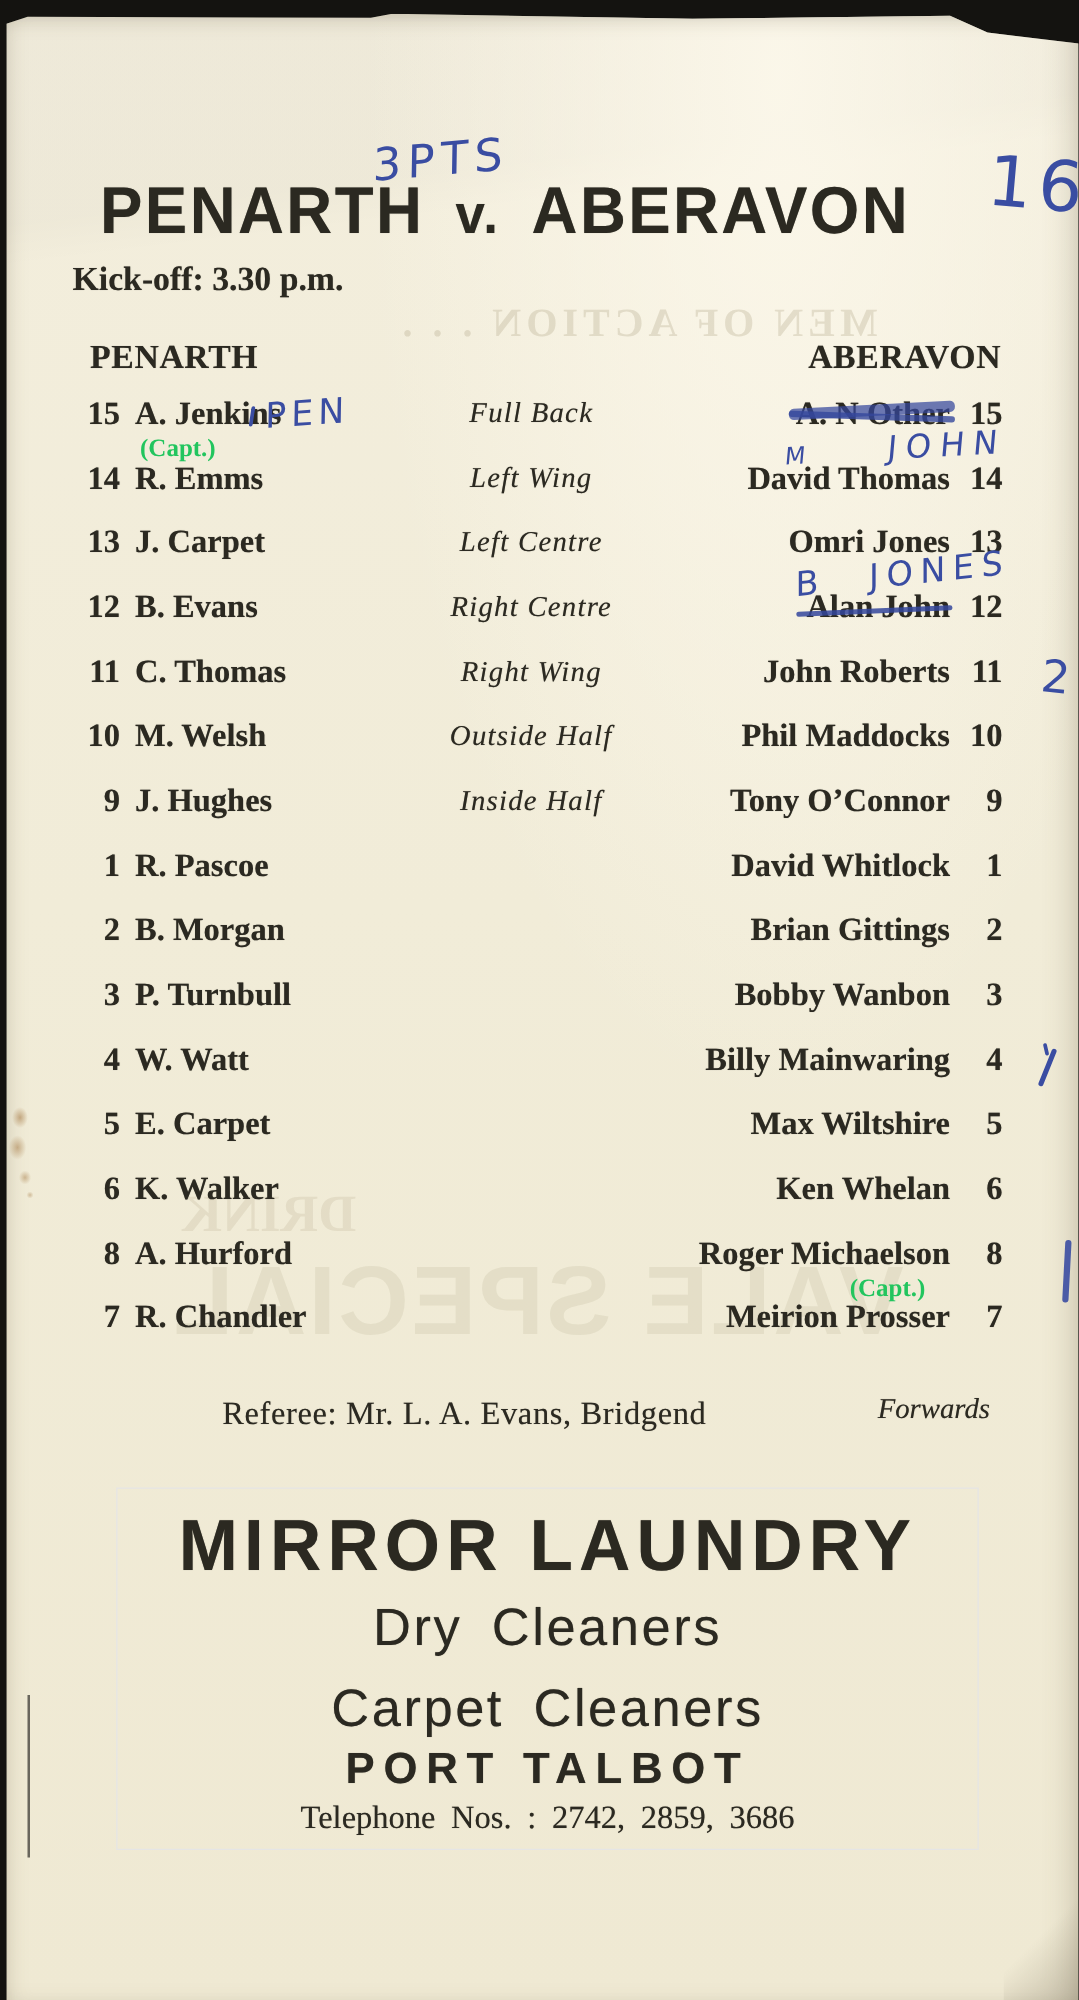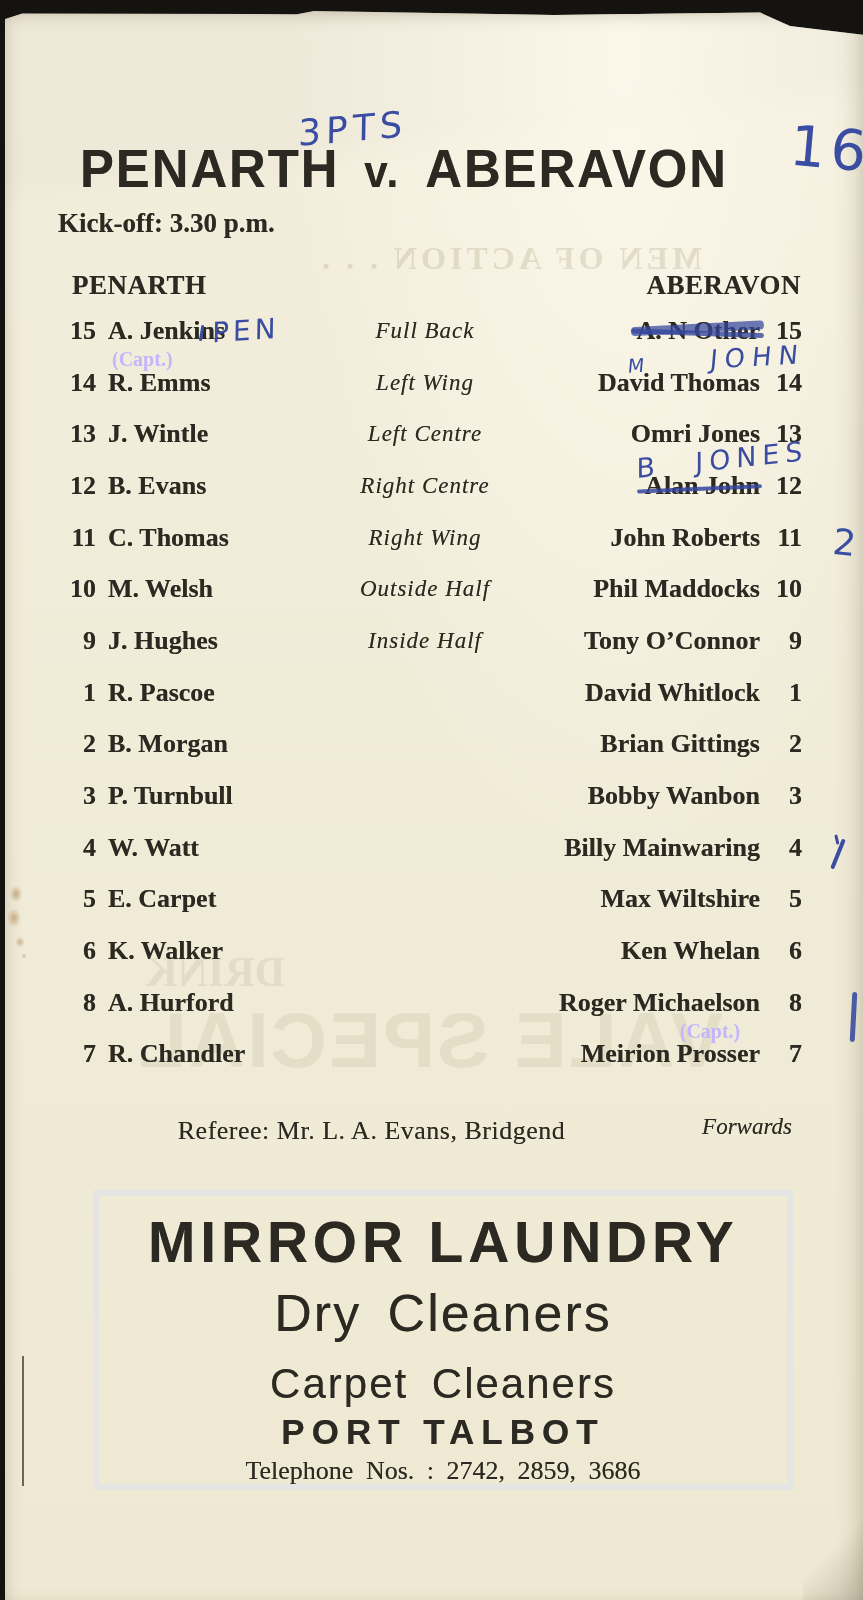--- a/index.html
+++ b/index.html
@@ -39,21 +39,21 @@
   .row{position:relative;height:51.7px;font-size:26px;font-weight:bold;}
   .row span{position:absolute;top:50%;transform:translateY(-54%);white-space:nowrap;}
   .l-no{left:0;width:38px;text-align:right;}
   .l-name{left:50px;}
   .pos{left:0;right:14px;text-align:center;font-weight:normal;font-style:italic;
     font-size:23px;letter-spacing:1px;}
   .r-name{right:46px;text-align:right;}
   .r-no{right:4px;width:40px;text-align:right;}
   .forwards{position:absolute;top:808px;left:0;right:14px;text-align:right;
     font-style:italic;font-size:23px;font-weight:normal;color:#2b2921;}
-  .capt{position:absolute;font-size:20px;font-weight:bold;color:#c4b5fd;}
+  .capt{position:absolute;font-size:20px;font-weight:bold;color:#22c55e;}
   .capt-home{top:348px;left:112px;}
   .capt-away{top:1020px;left:630px;width:160px;text-align:center;}
   .referee{position:absolute;top:1116px;left:0;right:120px;text-align:center;
     font-size:26px;letter-spacing:.5px;}
   
   .hw{position:absolute;font-family:"DejaVu Sans", sans-serif;color:#3a4da2;white-space:nowrap;}
   .hw-3pts{top:108px;left:298px;font-size:36px;letter-spacing:5px;transform:rotate(-5deg) skewX(-6deg);}
   .hw-16{top:116px;left:790px;font-size:56px;letter-spacing:5px;transform:rotate(5deg);}
   .hw-pen{top:314px;left:212px;font-size:28px;letter-spacing:4px;transform:rotate(-4deg) skewX(-5deg);}
   .hw-pen::before{content:"";position:absolute;left:-12px;top:8px;width:3px;height:16px;
@@ -83,24 +83,24 @@
   .stain{position:absolute;top:882px;left:6px;width:28px;height:78px;
     background:
       radial-gradient(ellipse 9px 12px at 10px 12px, rgba(160,115,60,.55), transparent 70%),
       radial-gradient(ellipse 10px 14px at 8px 36px, rgba(160,115,60,.5), transparent 70%),
       radial-gradient(ellipse 7px 8px at 14px 60px, rgba(160,115,60,.45), transparent 70%),
       radial-gradient(ellipse 4px 4px at 18px 74px, rgba(160,115,60,.4), transparent 70%);}
   .crease-line{position:absolute;top:1356px;left:22px;width:2px;height:130px;
     background:#3c3a34;opacity:.75;}
   
   .advert{position:absolute;top:1190px;left:93px;width:688px;height:288px;
-    border:6px solid #e5e5e5;display:flex;flex-direction:column;align-items:center;
+    border:1px solid #e5e5e5;display:flex;flex-direction:column;align-items:center;
     font-family:"Liberation Sans", sans-serif;}
   .ad-l1{margin-top:12px;font-size:58px;font-weight:bold;letter-spacing:5px;transform:scaleX(.98);}
-  .ad-l2{margin-top:8px;font-size:52px;letter-spacing:2px;word-spacing:10px;}
+  .ad-l2{margin-top:8px;font-size:42px;letter-spacing:2px;word-spacing:10px;}
   .ad-l3{margin-top:17px;font-size:42px;letter-spacing:2px;word-spacing:10px;}
   .ad-l4{margin-top:4px;font-size:35px;font-weight:bold;letter-spacing:7px;}
   .ad-l5{margin-top:4px;font-family:"Liberation Serif", serif;font-size:26px;word-spacing:6px;}
 </style>
 </head>
 <body>
 
 <div class="page">
   <div class="paper"></div>
 
@@ -136,21 +136,21 @@
     <div class="row">
       <span class="l-no">14</span>
       <span class="l-name">R. Emms</span>
       <span class="pos">Left Wing</span>
       <span class="r-name">David Thomas</span>
       <span class="r-no">14</span>
     </div>
 
     <div class="row">
       <span class="l-no">13</span>
-      <span class="l-name">J. Wintle</span>
+      <span class="l-name">J. Carpet</span>
       <span class="pos">Left Centre</span>
       <span class="r-name">Omri Jones</span>
       <span class="r-no">13</span>
     </div>
 
     <div class="row">
       <span class="l-no">12</span>
       <span class="l-name">B. Evans</span>
       <span class="pos">Right Centre</span>
       <span class="r-name struck-line">Alan John</span>

